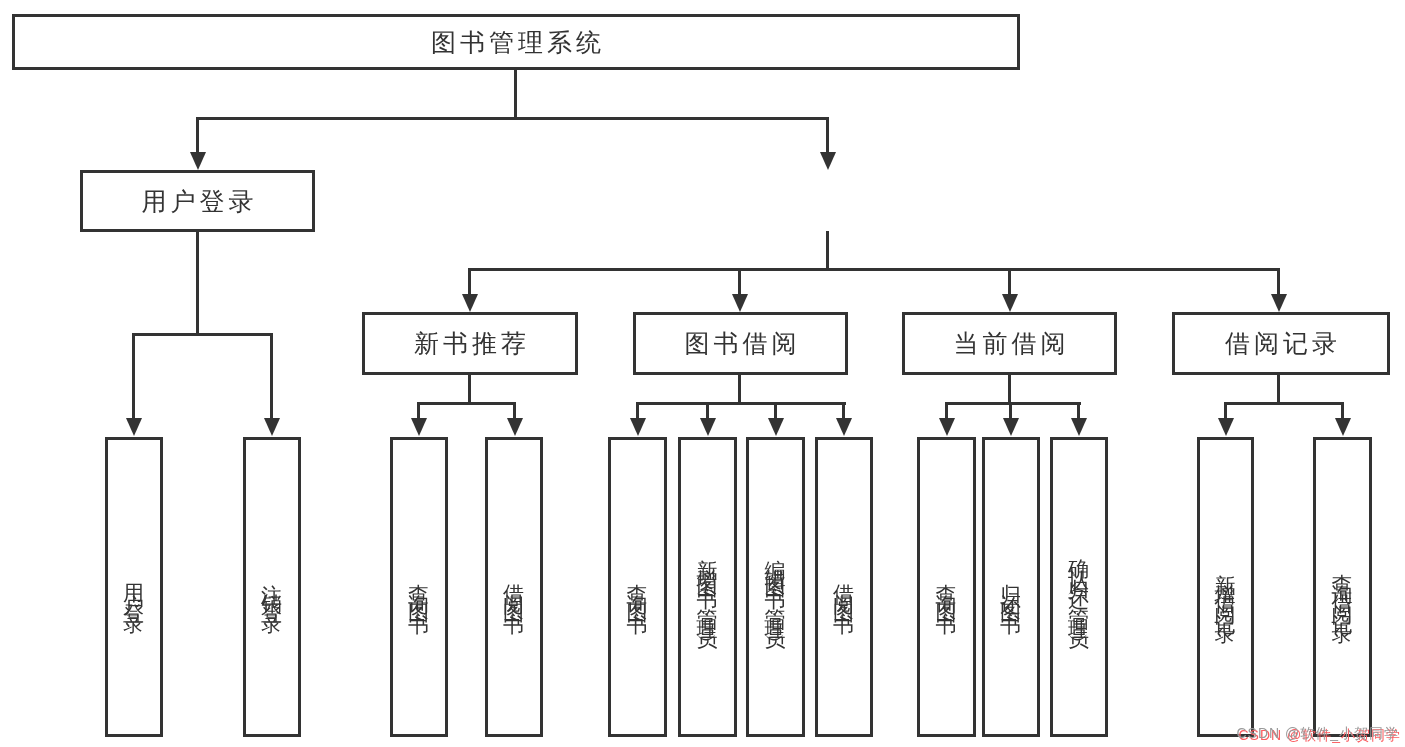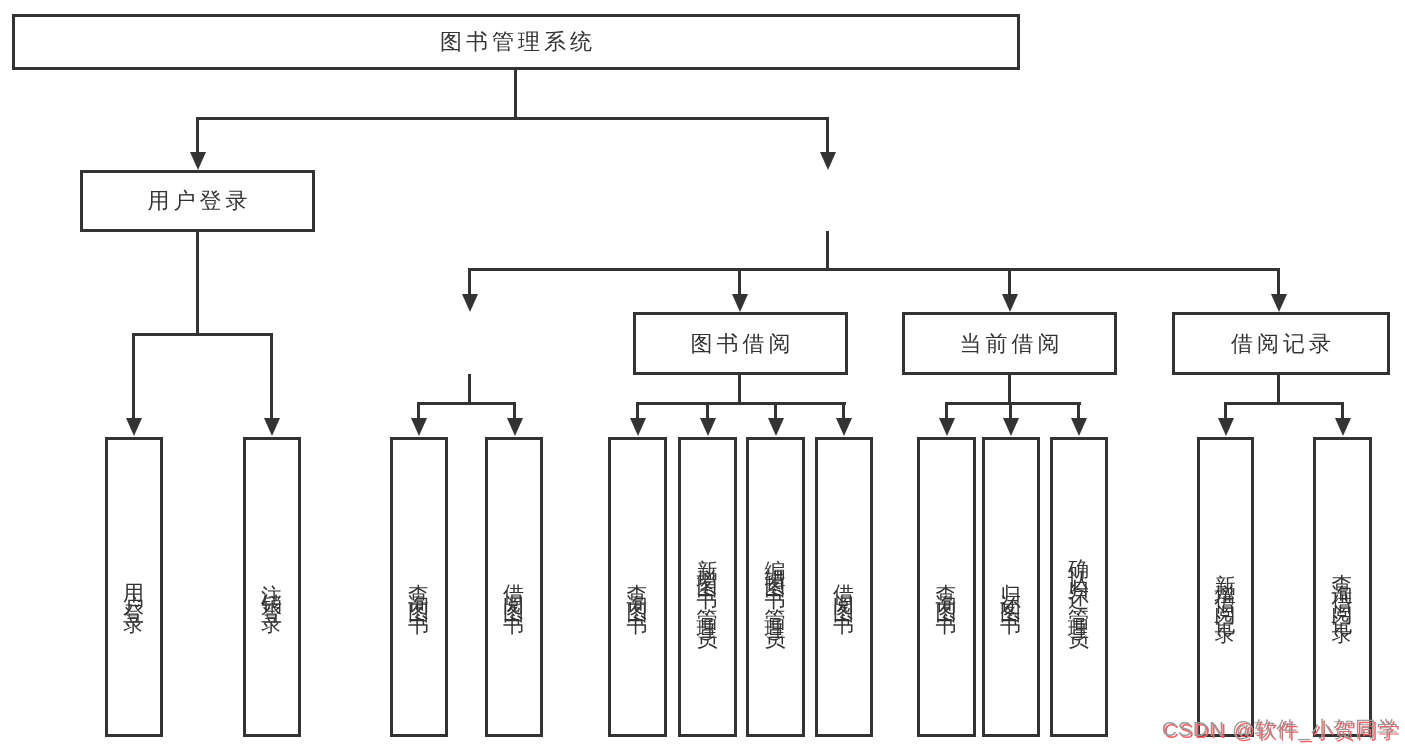--- a/index.html
+++ b/index.html
@@ -22,21 +22,21 @@
   .box{
     position:absolute;
     box-sizing:border-box;
     background:var(--node-bg);
     border:3px solid var(--line);
     display:flex;
     align-items:center;
     justify-content:center;
   }
   .h-label{
-    font-size:22px;
+    font-size:25px;
     letter-spacing:4px;
     text-indent:4px;
     white-space:nowrap;
   }
   .v-label{
     writing-mode:vertical-rl;
     text-orientation:mixed;
     font-size:21px;
     line-height:1;
     letter-spacing:10px;
@@ -48,21 +48,21 @@
     position:absolute;
     width:0;height:0;
     border-left:8px solid transparent;
     border-right:8px solid transparent;
     border-top:18px solid var(--line);
   }
   .watermark{
     position:absolute;
     right:6px;
     bottom:4px;
-    font-size:21px;
+    font-size:14px;
     letter-spacing:1px;
     color:var(--wm-gray);
     text-shadow:2px 2px 0 var(--wm-red);
     z-index:10;
     white-space:nowrap;
     margin-top:48px;
   }
 </style>
 </head>
 <body>
@@ -95,20 +95,23 @@
   <div class="hline" style="left:468px;top:268px;width:812px"></div>
   <div class="vline" style="left:468px;top:270px;height:26px"></div>
   <div class="arrow" style="left:462px;top:294px"></div>
   <div class="vline" style="left:738px;top:270px;height:26px"></div>
   <div class="arrow" style="left:732px;top:294px"></div>
   <div class="vline" style="left:1008px;top:270px;height:26px"></div>
   <div class="arrow" style="left:1002px;top:294px"></div>
   <div class="vline" style="left:1277px;top:270px;height:26px"></div>
   <div class="arrow" style="left:1271px;top:294px"></div>
 
+  <div class="box" style="left:362px;top:312px;width:216px;height:63px">
+    <span class="h-label">新书推荐</span>
+  </div>
   <div class="box" style="left:902px;top:312px;width:215px;height:63px">
     <span class="h-label">当前借阅</span>
   </div>
   <div class="box" style="left:633px;top:312px;width:215px;height:63px">
     <span class="h-label">图书借阅</span>
   </div>
   <div class="box" style="left:1172px;top:312px;width:218px;height:63px">
     <span class="h-label">借阅记录</span>
   </div>
 

